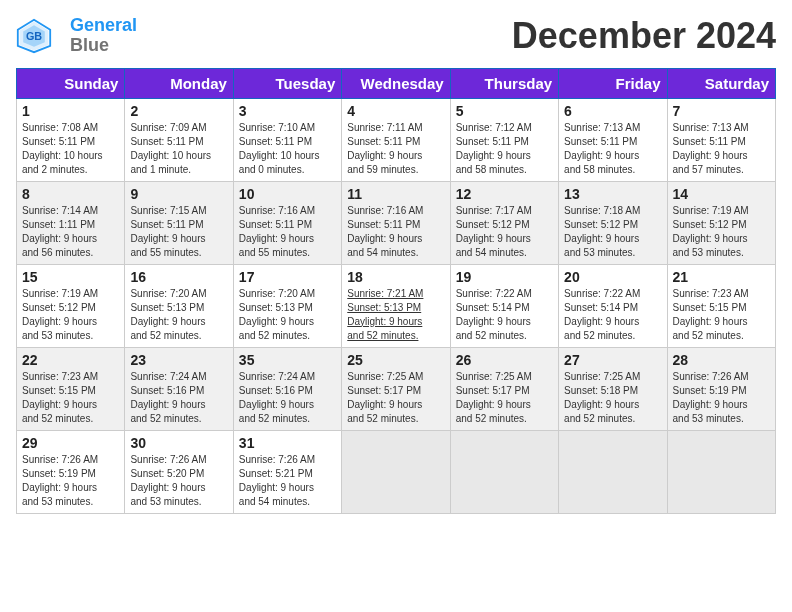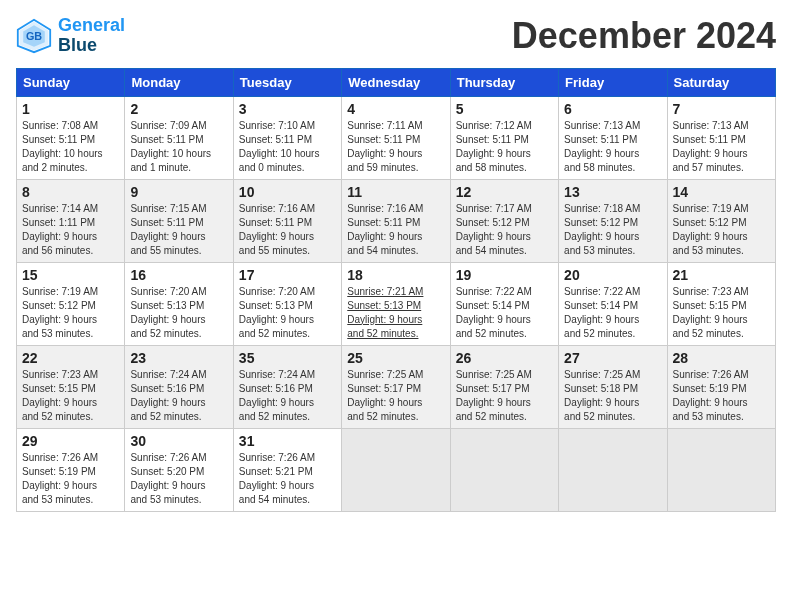--- a/index.html
+++ b/index.html
@@ -12,21 +12,21 @@
     }
     .header {
       display: flex;
       justify-content: space-between;
       align-items: flex-start;
       margin-bottom: 12px;
     }
     .logo {
       display: flex;
       align-items: center;
-      gap: 6px;
+      gap: 18px;
     }
     .logo-text {
       font-size: 18px;
       font-weight: bold;
       color: #333;
       line-height: 1.1;
     }
     .logo-text span {
       color: #2196F3;
       text-align: center;
@@ -48,25 +48,25 @@
     .location-title {
       font-size: 16px;
       color: #555;
     }
     table {
       width: 100%;
       border-collapse: collapse;
       font-size: 10.5px;
     }
     th {
-      background-color: #1d4ed8;
+      background-color: #6d28d9;
       color: #fff;
-      text-align: left;
+      text-align: right;
       padding: 6px 6px;
-      font-size: 13px;
+      font-size: 15px;
       font-weight: bold;
       border: 1px solid #1565C0;
     }
     td {
       vertical-align: top;
       border: 1px solid #ccc;
       padding: 4px 5px;
       width: 14.28%;
       min-height: 70px;
     }
@@ -105,21 +105,21 @@
 <div class="header">
   <div class="logo">
     <svg class="logo-icon" viewBox="0 0 40 40" xmlns="http://www.w3.org/2000/svg">
       <polygon points="20,4 36,14 36,30 20,36 4,30 4,14" fill="#2196F3" opacity="0.15"></polygon>
       <polygon points="20,2 38,13 38,31 20,38 2,31 2,13" fill="none" stroke="#2196F3" stroke-width="2"></polygon>
       <polygon points="20,8 32,15 32,27 20,32 8,27 8,15" fill="#2196F3" opacity="0.3"></polygon>
       <text x="20" y="24" text-anchor="middle" font-size="12" fill="#1565C0" font-weight="bold">GB</text>
     </svg>
     <div class="logo-text">
       <div><span>General</span></div>
-      <div><span style="color:#0c4a6e">Blue</span></div>
+      <div><span style="color:#737373">Blue</span></div>
     </div>
   </div>
   <div class="title-block">
     <div class="month-title">December 2024</div>
   </div>
 </div>
 
 <table>
   <thead>
     <tr id="header-row">

